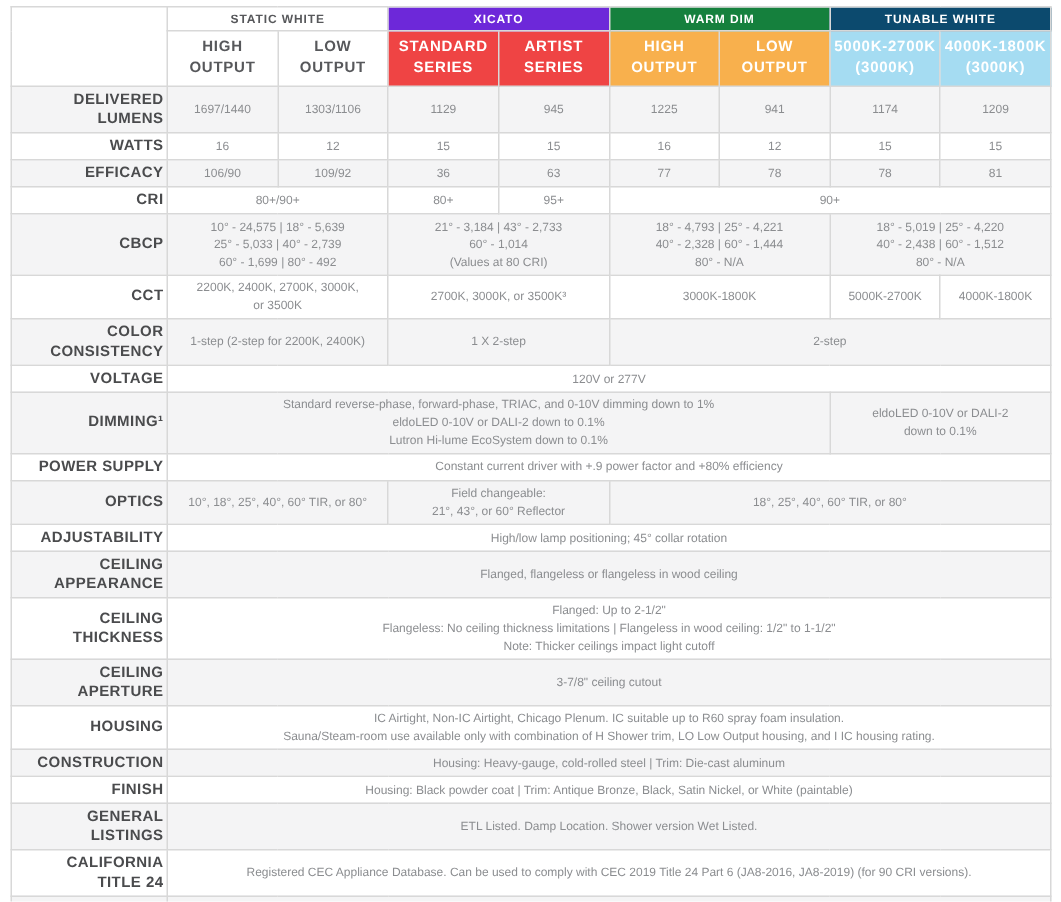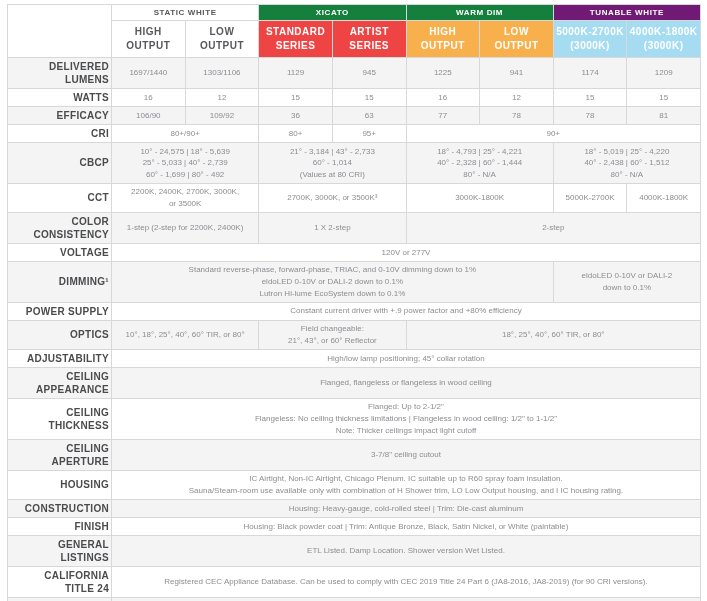--- a/index.html
+++ b/index.html
@@ -27,23 +27,23 @@
   .spec th.group {
     font-size: 8px;
     font-weight: bold;
     letter-spacing: 0.6px;
     text-align: center;
     height: 16px;
     padding: 2px 2px;
     color: #ffffff;
   }
   .spec th.group.static { background: #ffffff; color: #57585b; }
-  .spec th.group.xicato  { background: #15803d; }
+  .spec th.group.xicato  { background: #6d28d9; }
   .spec th.group.warmdim { background: #15803d; }
-  .spec th.group.tunable { background: #701a75; }
+  .spec th.group.tunable { background: #0c4a6e; }
 
   
   .spec th.colhead {
     font-size: 10px;
     font-weight: bold;
     letter-spacing: 0.5px;
     text-align: center;
     padding: 4px 2px;
     line-height: 1.4;
     color: #ffffff;

